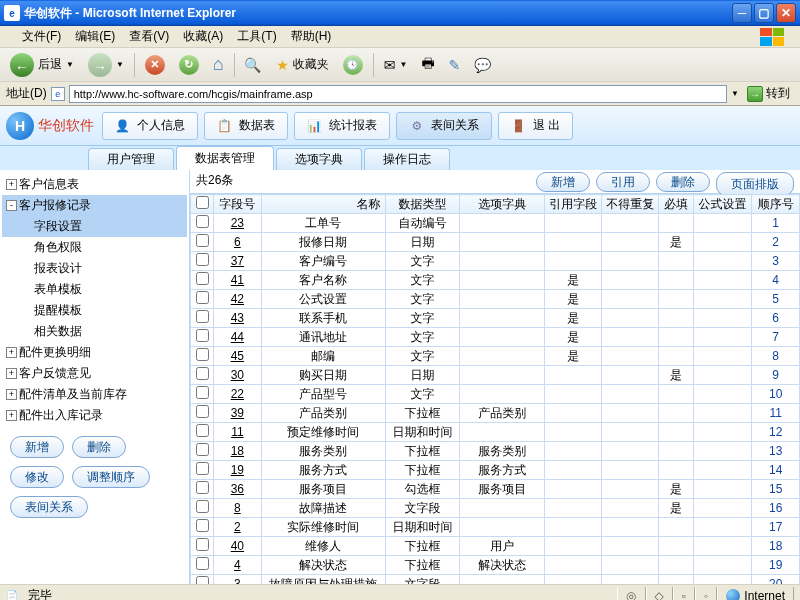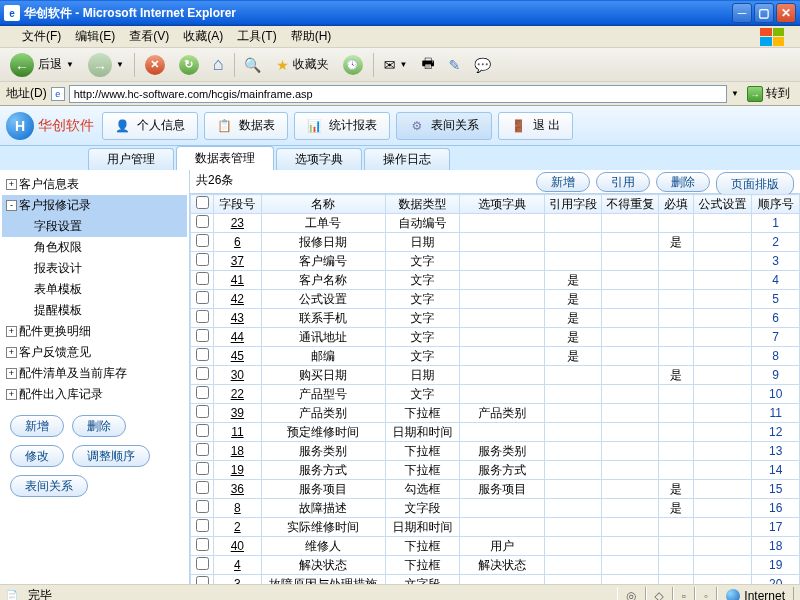--- a/index.html
+++ b/index.html
@@ -195,20 +195,21 @@
         </div>
         <div class="tree-item sel">
           <span class="exp">-</span> 
           <span>客户报修记录</span>
         </div>
         <div class="tree-item tree-child sel">字段设置</div>
         <div class="tree-item tree-child">角色权限</div>
         <div class="tree-item tree-child">报表设计</div>
         <div class="tree-item tree-child">表单模板</div>
         <div class="tree-item tree-child">提醒模板</div>
+        <div class="tree-item tree-child">相关数据</div>
         <div class="tree-item">
           <span class="exp">+</span> 
           <span>配件更换明细</span>
         </div>
         <div class="tree-item">
           <span class="exp">+</span> 
           <span>客户反馈意见</span>
         </div>
         <div class="tree-item">
           <span class="exp">+</span> 
@@ -236,21 +237,21 @@
           <div class="pillbtn" style="height: 20px; border-radius: 10px;">删除</div>
           <div class="pillbtn" style="height: 24px; border-radius: 10px;">页面排版</div>
         </div>
     </div>
     <div class="tablewrap">
       <table>
         <thead>
             <tr id="thead">
               <th style="width: 24px;"><input type="checkbox" style=""></th>
               <th style="width: 50px;">字段号</th>
-              <th style="width: 130px;">名称</th>
+              <th style="width: 130px; text-align: right;">名称</th>
               <th style="width: 80px;">数据类型</th>
               <th style="width: 110px;">选项字典</th>
               <th style="width: 36px;">引用字段</th>
               <th style="width: 36px;">不得重复</th>
               <th style="width: 36px;">必填</th>
               <th style="width: 60px;">公式设置</th>
               <th style="width: 50px;">顺序号</th>
             </tr>
           </thead>
         <tbody id="tbody">

